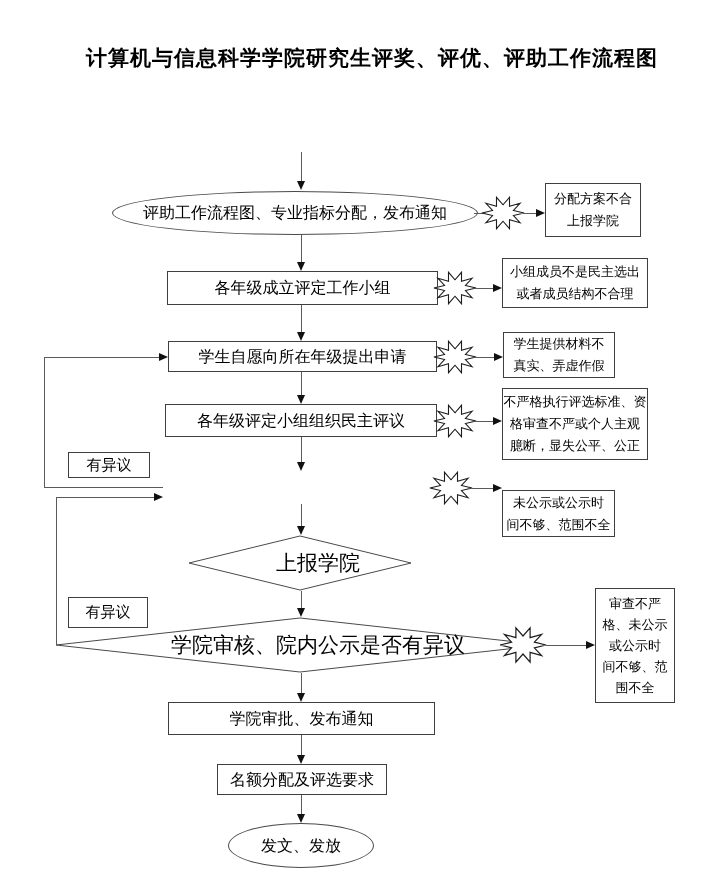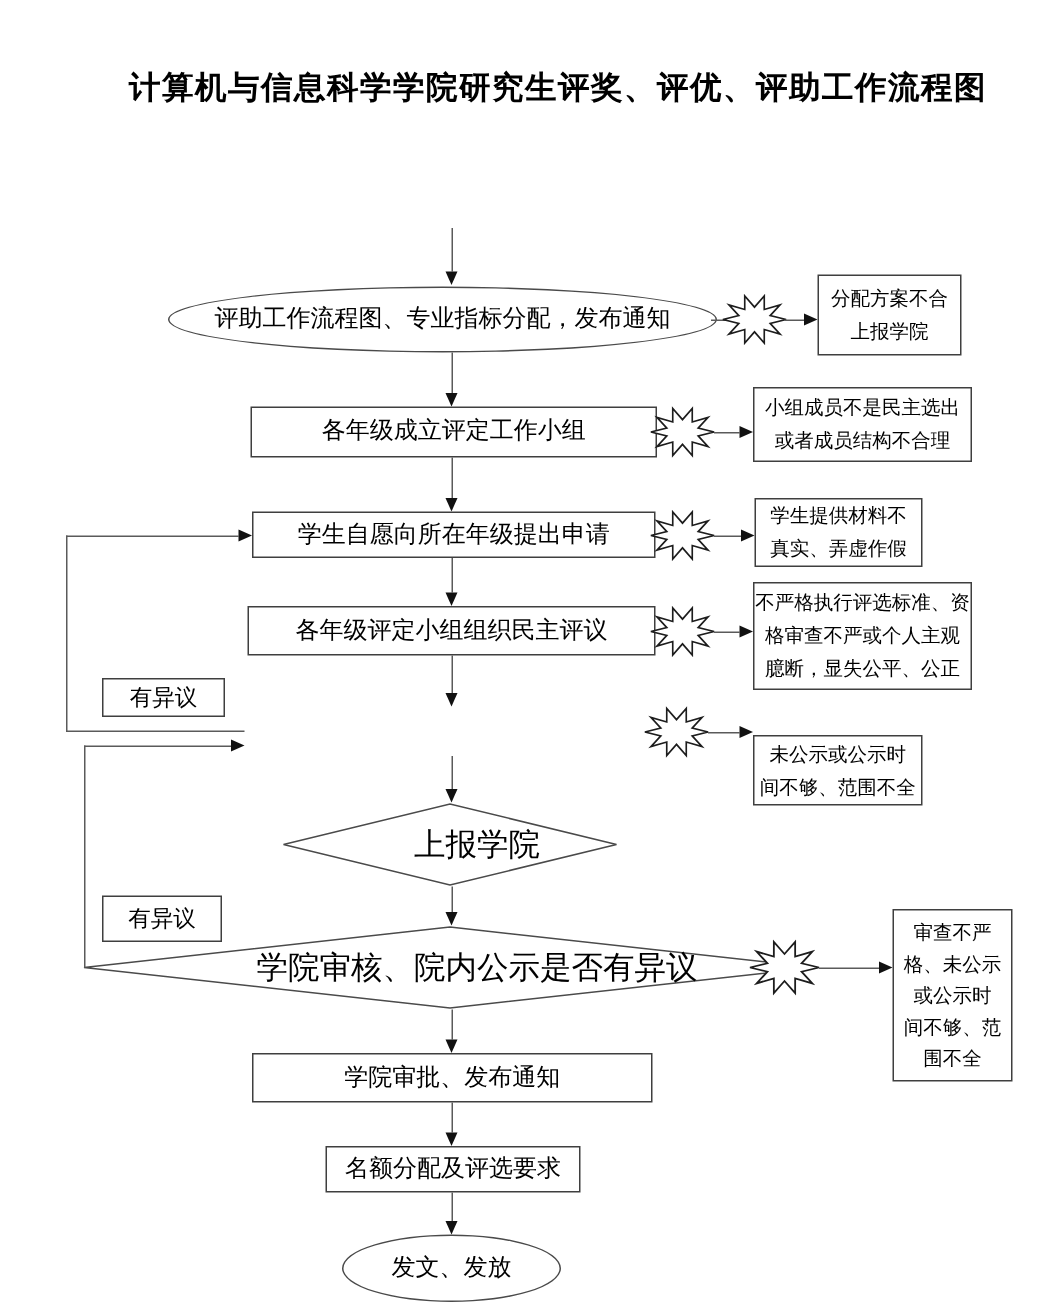--- a/index.html
+++ b/index.html
@@ -103,21 +103,21 @@
 臆断，显失公平、公正</span>
   </div>
   <div class="sidebox" style="left:503px;top:332px;width:112px;height:46px">
     <span>学生提供材料不
 真实、弄虚作假</span>
   </div>
   <div class="sidebox" style="left:502px;top:490px;width:113px;height:47px">
     <span>未公示或公示时
 间不够、范围不全</span>
   </div>
-  <div class="sidebox" style="left:595px;top:606px;width:80px;height:115px;line-height:21px">
+  <div class="sidebox" style="left:595px;top:588px;width:80px;height:115px;line-height:21px">
     <span>审查不严
 格、未公示
 或公示时
 间不够、范
 围不全</span>
   </div>
 
   <div class="vline" style="left:301px;top:152px;height:29px"></div>
   <div class="ahd" style="left:297px;top:181px"></div>
 

